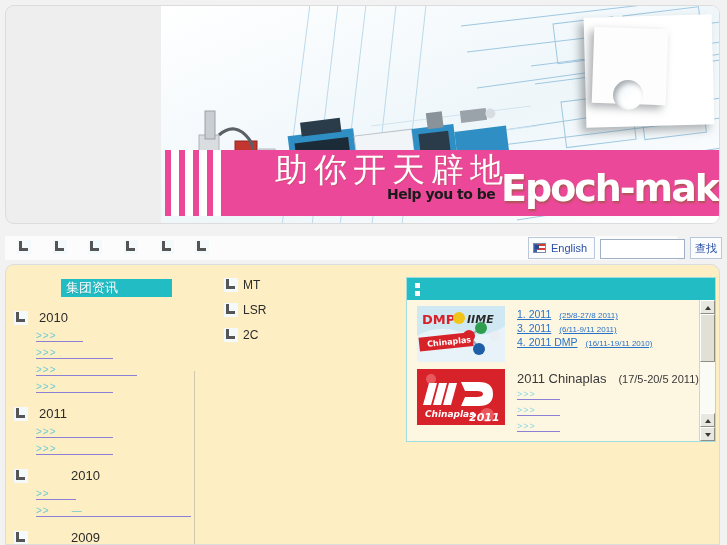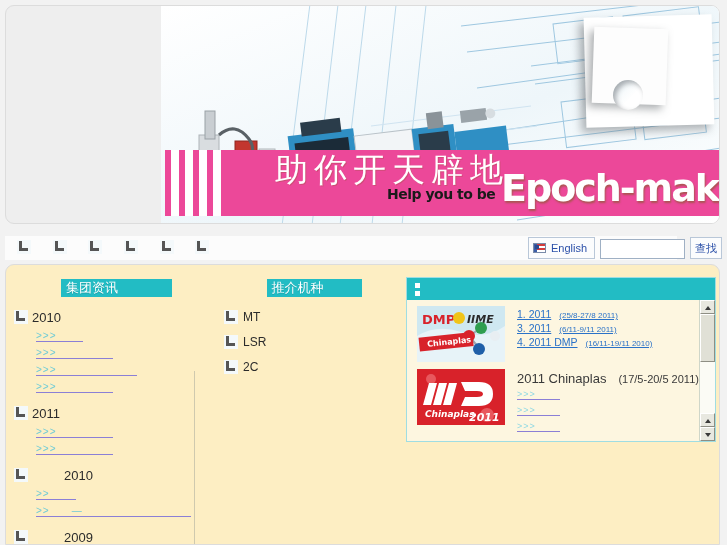--- a/index.html
+++ b/index.html
@@ -138,21 +138,21 @@
     background:linear-gradient(to right,#3a3a3a,#101010 45%,#555);}
   .sec-label{
     background:#22bcc4;color:#ffffff;font-size:13px;
     padding:1px 10px 2px 5px;height:15px;line-height:16px;
     font-family:"DejaVu Sans","Liberation Sans",sans-serif;
     text-shadow:0 1px 0 rgba(0,0,0,.15);
   }
   .sec-label.w1{min-width:96px;}
   .sec-label.w2{min-width:80px;}
   .grp{margin-top:13px;}
-  .grp-head{display:flex;align-items:flex-start;gap:4px;}
+  .grp-head{display:flex;align-items:center;gap:11px;}
   .grp-head .yr{font-size:13px;color:#2b2b2b;}
   .grp-head .yr.indent{margin-left:32px;}
   .lnk{
     display:block;margin:5px 0 0 22px;color:#6ecbd6;font-size:10px;
     text-decoration:none;letter-spacing:1px;width:max-content;
   }
   .lnk u{border-bottom:1px solid #8b7fd6;padding-right:26px;display:inline-block;
     text-decoration:none;}
   .lnk.wide u{padding-right:80px;}
   .lnk.wide2 u{padding-right:56px;}
@@ -391,24 +391,20 @@
     <div class="grp">
       <div class="grp-head">
         <span class="brokenimg"></span>
         <span class="yr indent">2009</span>
       </div>
 
     </div>
   </div>
 
   <div class="col col-mid">
-    <div class="sec-title">
-      <span class="sec-bar"></span>
-      <span class="sec-label w2">推介机种</span>
-    </div>
     <div class="mid-item" style="margin-top:13px;">
       <span class="brokenimg"></span>
       <span class="t">MT</span>
     </div>
     <div class="mid-item">
       <span class="brokenimg"></span>
       <span class="t">LSR</span>
     </div>
     <div class="mid-item">
       <span class="brokenimg"></span>

